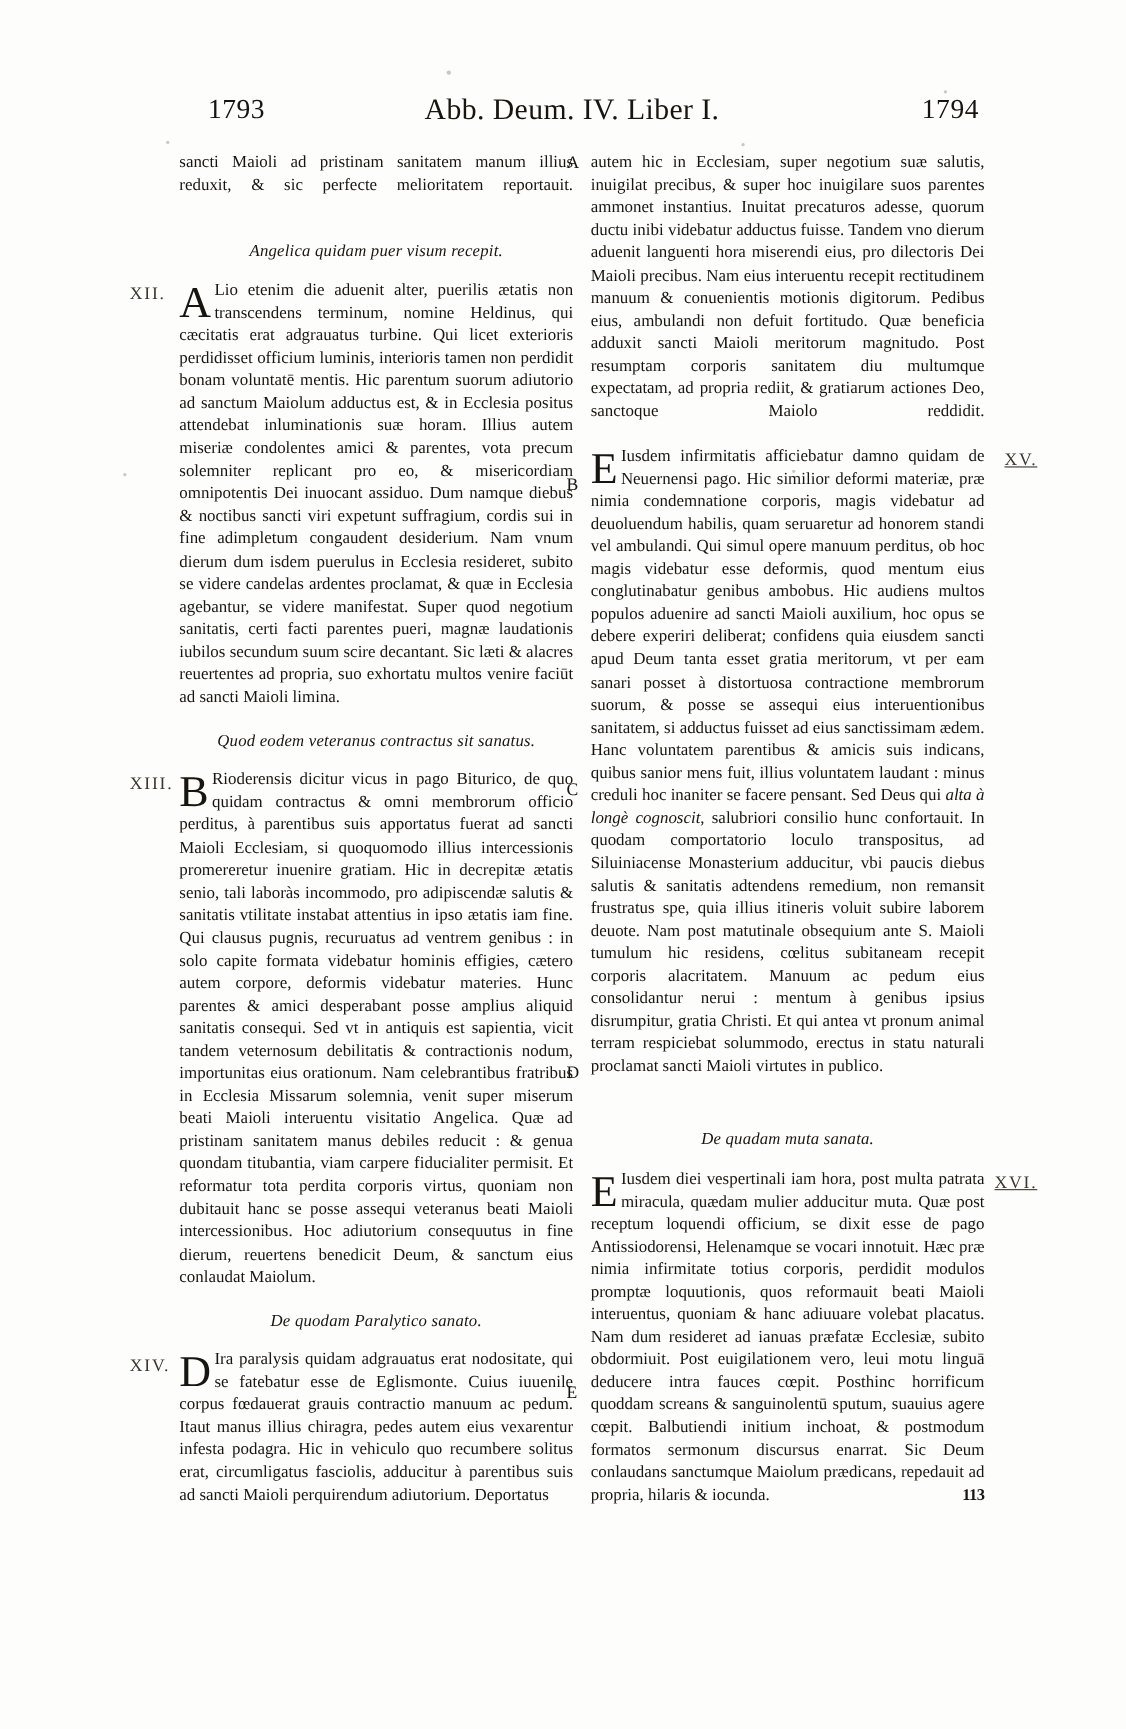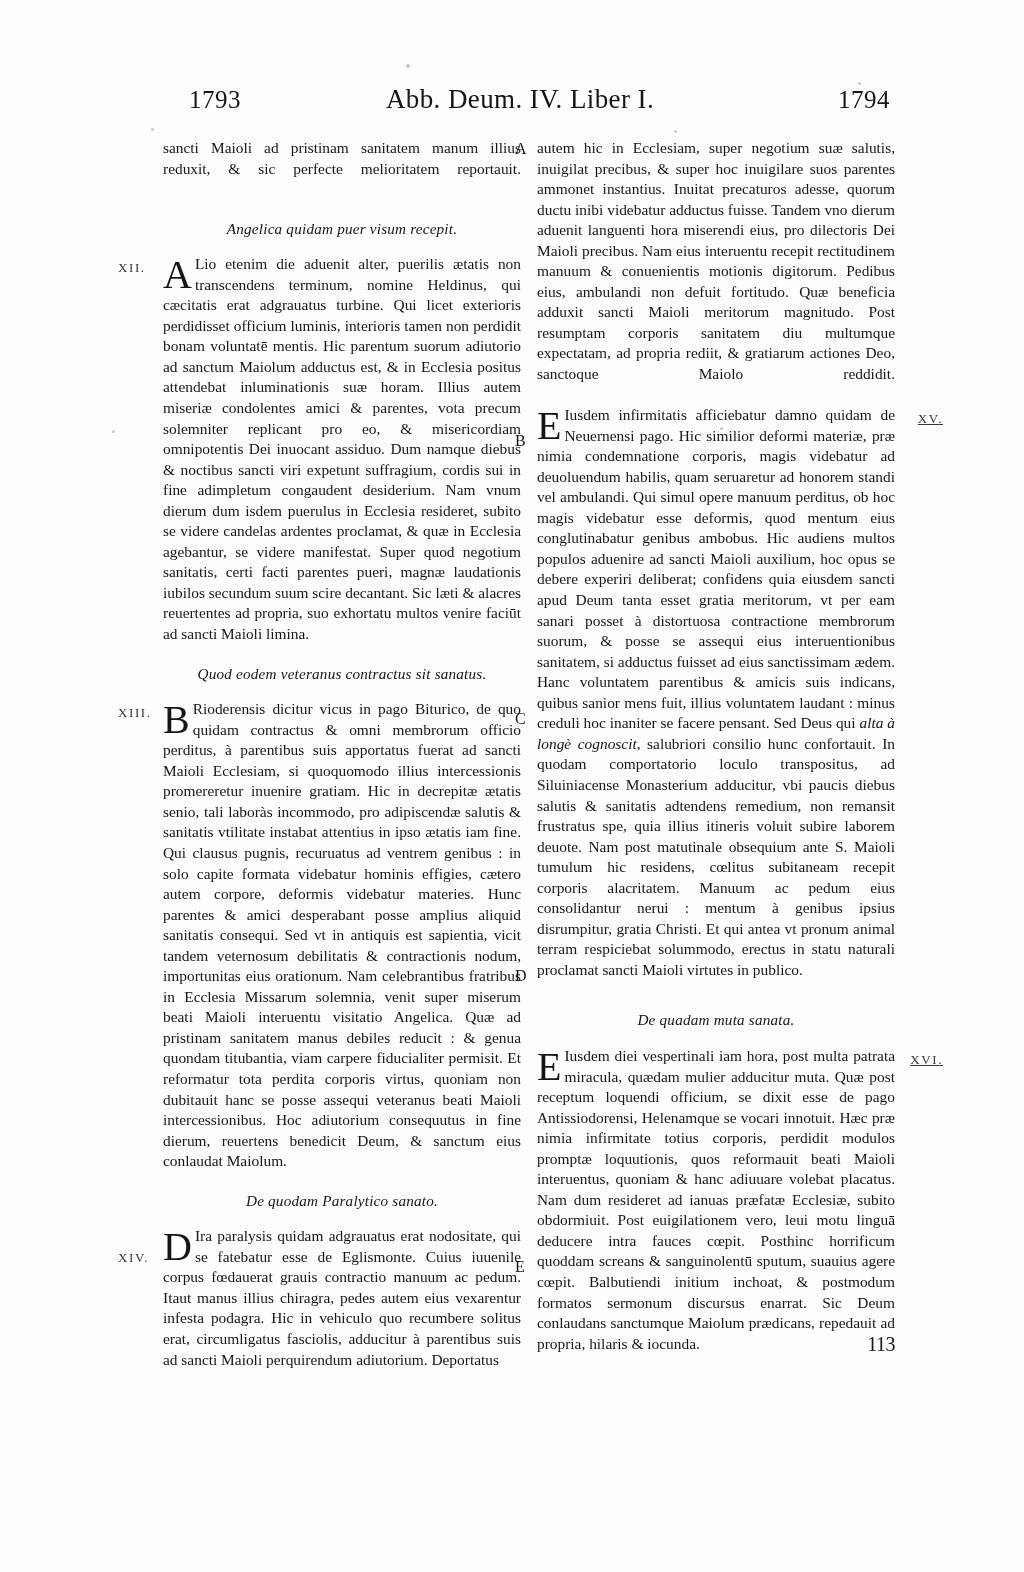--- a/index.html
+++ b/index.html
@@ -93,21 +93,21 @@
     font-size: 40px;
     line-height: 34px;
     padding: 3px 3px 0 0;
     margin-top: 1px;
     font-family: "Liberation Serif", serif;
   }
 
   
   .marg-num {
     position: absolute;
-    font-size: 13px;
+    font-size: 16px;
     letter-spacing: 1.6px;
     color: #3b372e;
     font-family: "Liberation Serif", serif;
   }
   .marg-num.left  { left: -45px; }
   .marg-num.right { right: -48px; text-decoration: underline; }
 
   
   .sig-letter {
     position: absolute;
@@ -116,22 +116,22 @@
     font-family: "Liberation Serif", serif;
   }
 
   .ital { font-style: italic; }
 
   
   .sheet-sig {
     position: absolute;
     right: 0px;
     bottom: 0px;
-    font-size: 20px;
-    font-weight: normal;
+    font-size: 15px;
+    font-weight: bold;
     letter-spacing: -0.5px;
   }
 
   
   .speck {
     position: absolute;
     background: #b9b5ac;
     border-radius: 50%;
     opacity: 0.75;
   }
@@ -170,21 +170,21 @@
 
     <div class="dropcap-para">
       <span class="marg-num left" style="top:4px;">XIII.</span>
       <span class="dc">B</span>
       <span class="para-text">Rioderensis dicitur vicus in pago Biturico, de quo quidam contractus &amp; omni membrorum officio perditus, à parentibus suis apportatus fuerat ad sancti Maioli Ecclesiam, si quoquomodo illius intercessionis promereretur inuenire gratiam. Hic in decrepitæ ætatis senio, tali laboràs incommodo, pro adipiscendæ salutis &amp; sanitatis vtilitate instabat attentius in ipso ætatis iam fine. Qui clausus pugnis, recuruatus ad ventrem genibus : in solo capite formata videbatur hominis effigies, cætero autem corpore, deformis videbatur materies. Hunc parentes &amp; amici desperabant posse amplius aliquid sanitatis consequi. Sed vt in antiquis est sapientia, vicit tandem veternosum debilitatis &amp; contractionis nodum, importunitas eius orationum. Nam celebrantibus fratribus in Ecclesia Missarum solemnia, venit super miserum beati Maioli interuentu visitatio Angelica. Quæ ad pristinam sanitatem manus debiles reducit : &amp; genua quondam titubantia, viam carpere fiducialiter permisit. Et reformatur tota perdita corporis virtus, quoniam non dubitauit hanc se posse assequi veteranus beati Maioli intercessionibus. Hoc adiutorium consequutus in fine dierum, reuertens benedicit Deum, &amp; sanctum eius conlaudat Maiolum.</span>
     </div>
 
     <div class="sec-head">De quodam Paralytico sanato.</div>
 
     <div class="dropcap-para">
-      <span class="marg-num left" style="top:22px;">XIV.</span>
+      <span class="marg-num left" style="top:6px;">XIV.</span>
       <span class="dc">D</span>
       <span class="para-text">Ira paralysis quidam adgrauatus erat nodositate, qui se fatebatur esse de Eglismonte. Cuius iuuenile corpus fœdauerat grauis contractio manuum ac pedum. Itaut manus illius chiragra, pedes autem eius vexarentur infesta podagra. Hic in vehiculo quo recumbere solitus erat, circumligatus fasciolis, adducitur à parentibus suis ad sancti Maioli perquirendum adiutorium. Deportatus</span>
     </div>
   </div>
 
   <div class="col col-right">
 
     <span class="sig-letter" style="left:-22px; top:1px;">A</span>
     <span class="sig-letter" style="left:-22px; top:293px;">B</span>
     <span class="sig-letter" style="left:-22px; top:571px;">C</span>
@@ -193,21 +193,21 @@
 
     <p class="para">autem hic in Ecclesiam, super negotium suæ salutis, inuigilat precibus, &amp; super hoc inuigilare suos parentes ammonet instantius. Inuitat precaturos adesse, quorum ductu inibi videbatur adductus fuisse. Tandem vno dierum aduenit languenti hora miserendi eius, pro dilectoris Dei Maioli precibus. Nam eius interuentu recepit rectitudinem manuum &amp; conuenientis motionis digitorum. Pedibus eius, ambulandi non defuit fortitudo. Quæ beneficia adduxit sancti Maioli meritorum magnitudo. Post resumptam corporis sanitatem diu multumque expectatam, ad propria rediit, &amp; gratiarum actiones Deo, sanctoque Maiolo reddidit.</p>
 
 
     <div class="dropcap-para">
       <span class="marg-num right" style="top:4px;">XV.</span>
       <span class="dc">E</span>
       <span>Iusdem infirmitatis afficiebatur damno quidam de Neuernensi pago. Hic similior deformi materiæ, præ nimia condemnatione corporis, magis videbatur ad deuoluendum habilis, quam seruaretur ad honorem standi vel ambulandi. Qui simul opere manuum perditus, ob hoc magis videbatur esse deformis, quod mentum eius conglutinabatur genibus ambobus. Hic audiens multos populos aduenire ad sancti Maioli auxilium, hoc opus se debere experiri deliberat; confidens quia eiusdem sancti apud Deum tanta esset gratia meritorum, vt per eam sanari posset à distortuosa contractione membrorum suorum, &amp; posse se assequi eius interuentionibus sanitatem, si adductus fuisset ad eius sanctissimam ædem. Hanc voluntatem parentibus &amp; amicis suis indicans, quibus sanior mens fuit, illius voluntatem laudant : minus creduli hoc inaniter se facere pensant. Sed Deus qui </span><span class="ital">alta à longè cognoscit</span><span>, salubriori consilio hunc confortauit. In quodam comportatorio loculo transpositus, ad Siluiniacense Monasterium adducitur, vbi paucis diebus salutis &amp; sanitatis adtendens remedium, non remansit frustratus spe, quia illius itineris voluit subire laborem deuote. Nam post matutinale obsequium ante S. Maioli tumulum hic residens, cœlitus subitaneam recepit corporis alacritatem. Manuum ac pedum eius consolidantur nerui : mentum à genibus ipsius disrumpitur, gratia Christi. Et qui antea vt pronum animal terram respiciebat solummodo, erectus in statu naturali proclamat sancti Maioli virtutes in publico.</span>
     </div>
 
-    <div class="sec-head" style="margin-top:30px;">De quadam muta sanata.</div>
+    <div class="sec-head" style="margin-top:46px;">De quadam muta sanata.</div>
 
     <div class="dropcap-para last">
       <span class="marg-num right" style="top:4px;">XVI.</span>
       <span class="dc">E</span>
       <span class="para-text">Iusdem diei vespertinali iam hora, post multa patrata miracula, quædam mulier adducitur muta. Quæ post receptum loquendi officium, se dixit esse de pago Antissiodorensi, Helenamque se vocari innotuit. Hæc præ nimia infirmitate totius corporis, perdidit modulos promptæ loquutionis, quos reformauit beati Maioli interuentus, quoniam &amp; hanc adiuuare volebat placatus. Nam dum resideret ad ianuas præfatæ Ecclesiæ, subito obdormiuit. Post euigilationem vero, leui motu linguā deducere intra fauces cœpit. Posthinc horrificum quoddam screans &amp; sanguinolentū sputum, suauius agere cœpit. Balbutiendi initium inchoat, &amp; postmodum formatos sermonum discursus enarrat. Sic Deum conlaudans sanctumque Maiolum prædicans, repedauit ad propria, hilaris &amp; iocunda.</span>
       <span class="sheet-sig" style="position:static; float:right; margin-left:12px;">113</span>
     </div>
   </div>
 
 </div>

